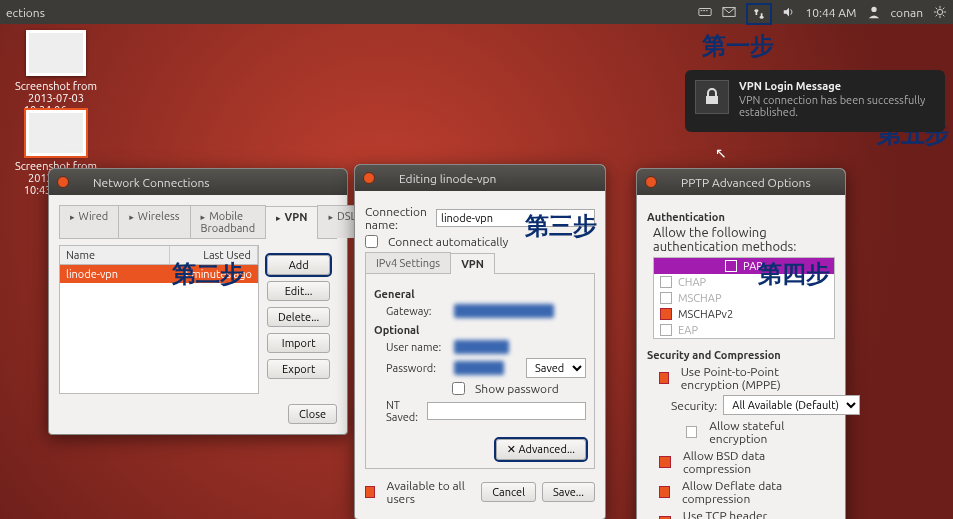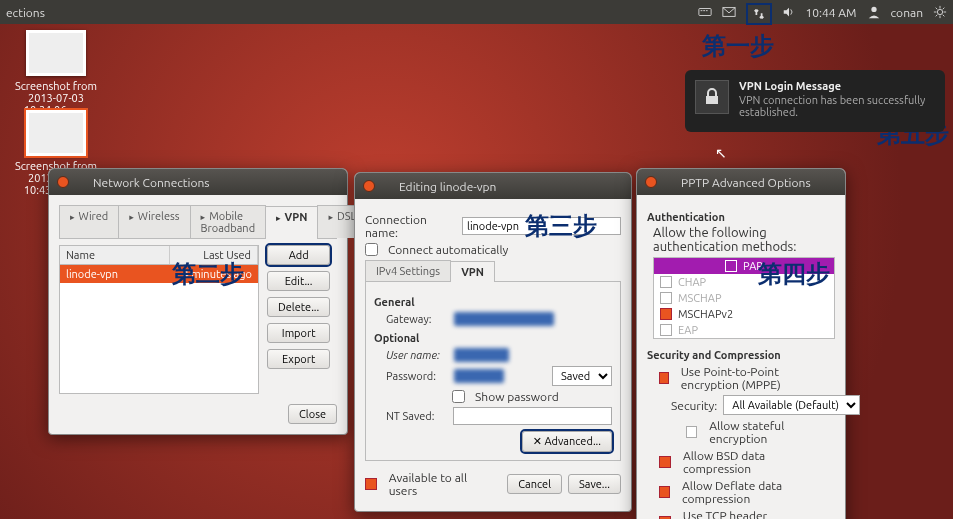--- a/index.html
+++ b/index.html
@@ -31,21 +31,21 @@
   .tab.sp::before { content:"▸"; margin-right:4px; font-size:9px; }
   
   .tbl { border:1px solid #bbb; width:200px; }
   .tbl-head { display:flex; background:#eee; border-bottom:1px solid #bbb; font-size:11px; }
   .tbl-head div { padding:3px 6px; border-right:1px solid #ccc; }
   .tbl-row { display:flex; background:#e95420; color:#fff; font-size:11px; }
   .tbl-row div { padding:3px 6px; }
   .tbl-body { height:110px; background:#fff; }
   
   button { background:linear-gradient(#f8f7f5,#e2e0dd); border:1px solid #aaa; border-radius:3px; padding:3px 10px; font-size:11px; cursor:pointer; }
-  button.hl { outline:2px solid #0b2e6f; }
+  button.hl { outline:2px solid #0b2e6f;margin-top:10px; }
   .btncol { display:flex; flex-direction:column; gap:6px; }
   .row { display:flex; align-items:center; gap:6px; margin:4px 0; }
   input[type=text], select { border:1px solid #aaa; padding:2px 4px; font-size:11px; background:#fff; }
   input[type=checkbox] { margin-right:4px; }
   .sect { font-weight:bold; font-size:11px; margin:6px 0 2px 0; }
   .sub { margin-left:12px; }
   .lbl { width:110px; font-size:11px; }
   .check-orange { width:12px; height:12px; display:inline-block; background:#e95420; border:1px solid #a23; margin-right:6px; vertical-align:middle; }
   .check-empty { width:12px; height:12px; display:inline-block; background:#fff; border:1px solid #aaa; margin-right:6px; vertical-align:middle; }
   .authlist { border:1px solid #bbb; background:#fff; }
@@ -164,21 +164,21 @@
         <button>Export</button>
       </div>
     </div>
     <div style="text-align:right; margin-top:10px;">
       <button>Close</button>
     </div>
   </div>
 </div>
 <div class="step" style="top:258px; left:172px;">第二步</div>
 
-<div class="win" style="top:172px; left:354px; width:278px;">
+<div class="win" style="top:164px; left:354px; width:252px;">
   <div class="titlebar">
     <div class="tbtn"></div>
     <span>Editing linode-vpn</span>
   </div>
   <div class="body">
     <div class="row">
       <span>Connection name:</span>
       <input type="text" style="flex: 1 1 0%;" value="linode-vpn">
     </div>
     <div class="row">
@@ -190,21 +190,21 @@
       <div class="tab active">VPN</div>
     </div>
     <div style="border:1px solid #bbb; border-top:none; padding:8px;">
       <div class="sect">General</div>
       <div class="row sub">
         <span class="lbl" style="width:62px;">Gateway:</span>
         <div class="blur" style="width:100px;height:14px;"></div>
       </div>
       <div class="sect">Optional</div>
       <div class="row sub">
-        <span class="lbl" style="width:62px;font-style:italic;">User name:</span>
+        <span class="lbl" style="width:62px;">User name:</span>
         <div class="blur" style="width:55px;height:14px;"></div>
       </div>
       <div class="row sub">
         <span class="lbl" style="width:62px;">Password:</span>
         <div class="blur" style="width:50px;height:14px;"></div>
         <div style="flex:1"></div>
         <select><option>Saved</option></select>
       </div>
       <div class="row sub" style="margin-left:78px;">
         <input type="checkbox" style="">

